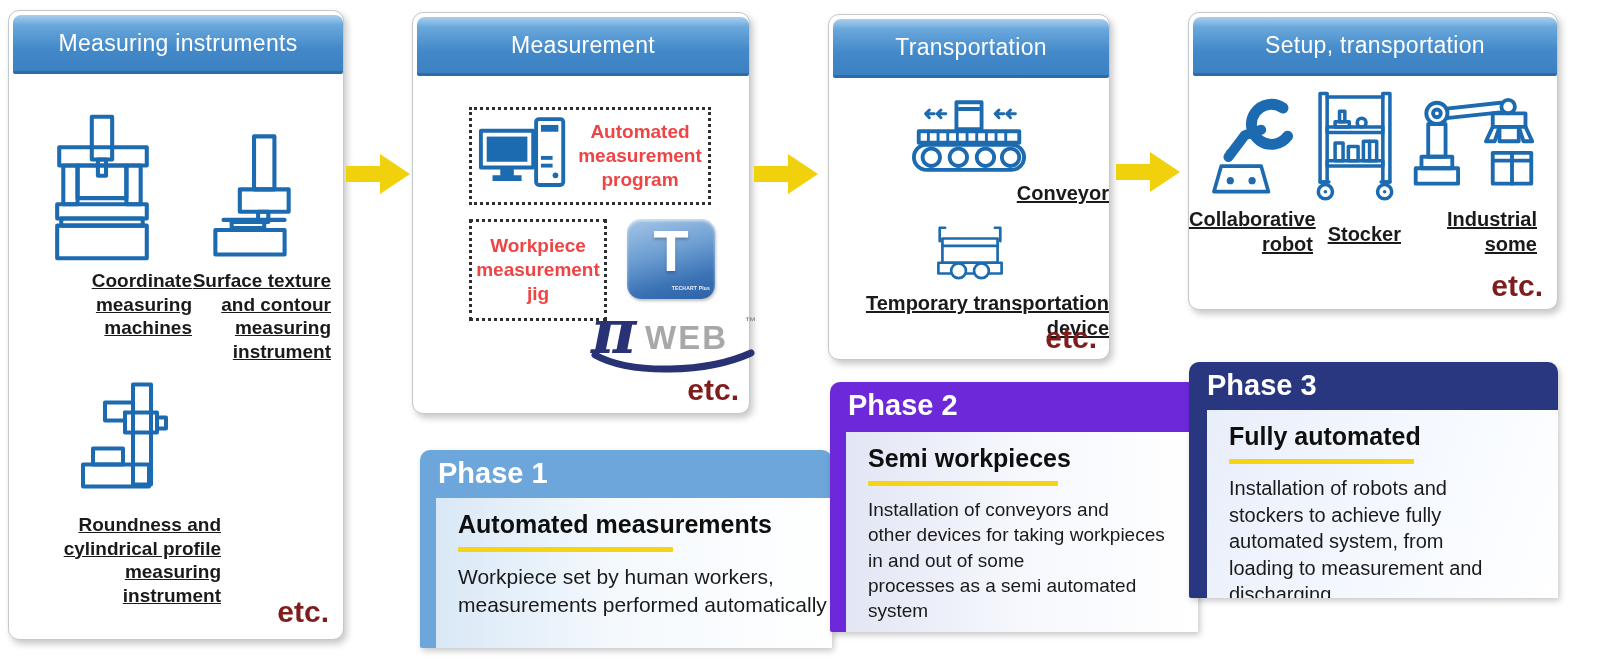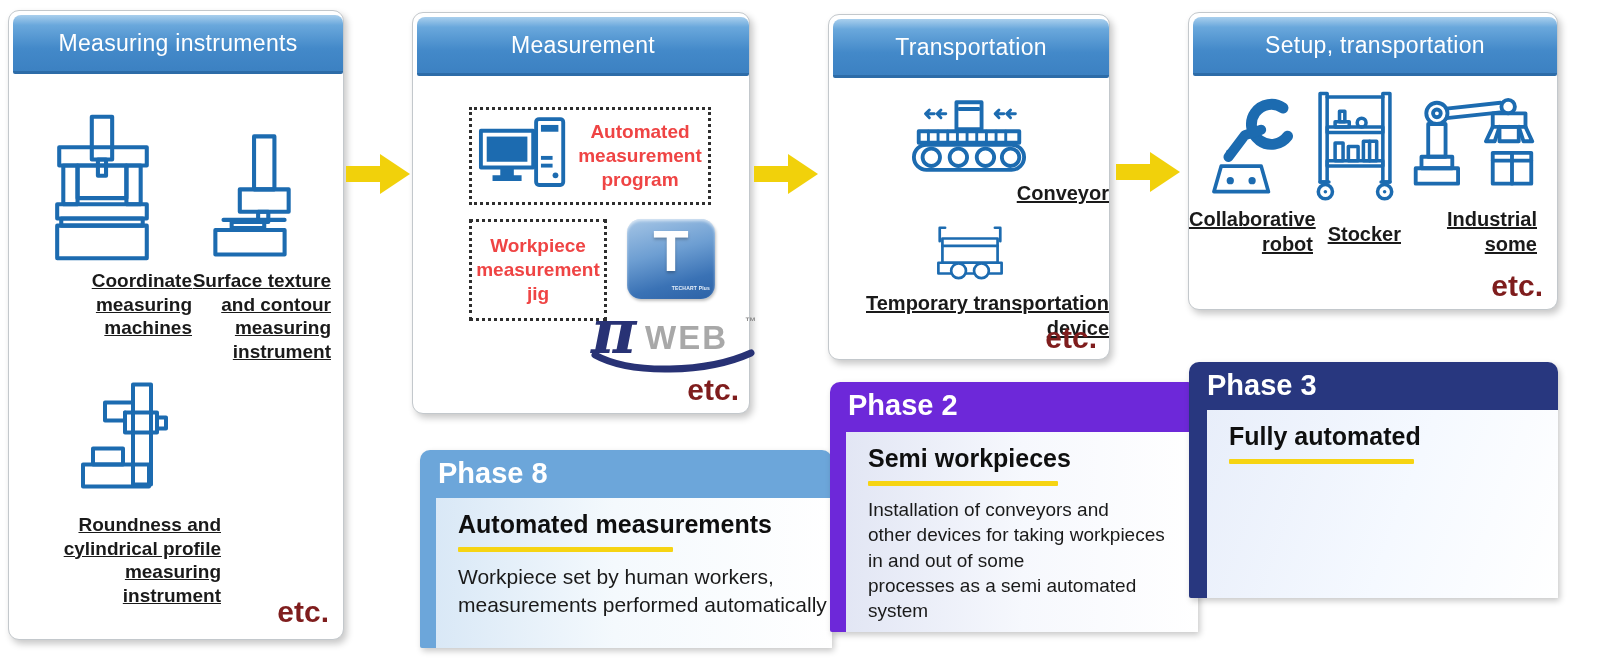--- a/index.html
+++ b/index.html
@@ -276,21 +276,21 @@
     <div class="item-label" style="left:0;top:194px;width:124px;font-size:20px;">Collaborative
 robot</div>
     <div class="item-label" style="left:122px;top:209px;width:90px;font-size:20px;">Stocker</div>
     <div class="item-label" style="left:224px;top:194px;width:124px;font-size:20px;">Industrial
 some</div>
 
     <div class="etc" style="right:14px;bottom:8px;">etc.</div>
   </div>
 
   <div class="phase" id="phase-1">
-    <div class="phase-name">Phase 8</div>
+    <div class="phase-name">Phase 1</div>
     <div class="phase-content">
       <h3 class="phase-heading">Automated measurements</h3>
       <div class="yellow-underline" style="width:215px;"></div>
       <p class="phase-desc" style="font-size:21px;">Workpiece set by human workers,
 measurements performed automatically</p>
     </div>
   </div>
 
   <div class="phase" id="phase-2">
     <div class="phase-name">Phase 2</div>
@@ -303,16 +303,21 @@
 processes as a semi automated
 system</p>
     </div>
   </div>
 
   <div class="phase" id="phase-3">
     <div class="phase-name">Phase 3</div>
     <div class="phase-content">
       <h3 class="phase-heading">Fully automated</h3>
       <div class="yellow-underline" style="width:185px;"></div>
+      <p class="phase-desc">Installation of robots and
+stockers to achieve fully
+automated system, from
+loading to measurement and
+discharging</p>
     </div>
   </div>
 
 </div>
 
 </body></html>

